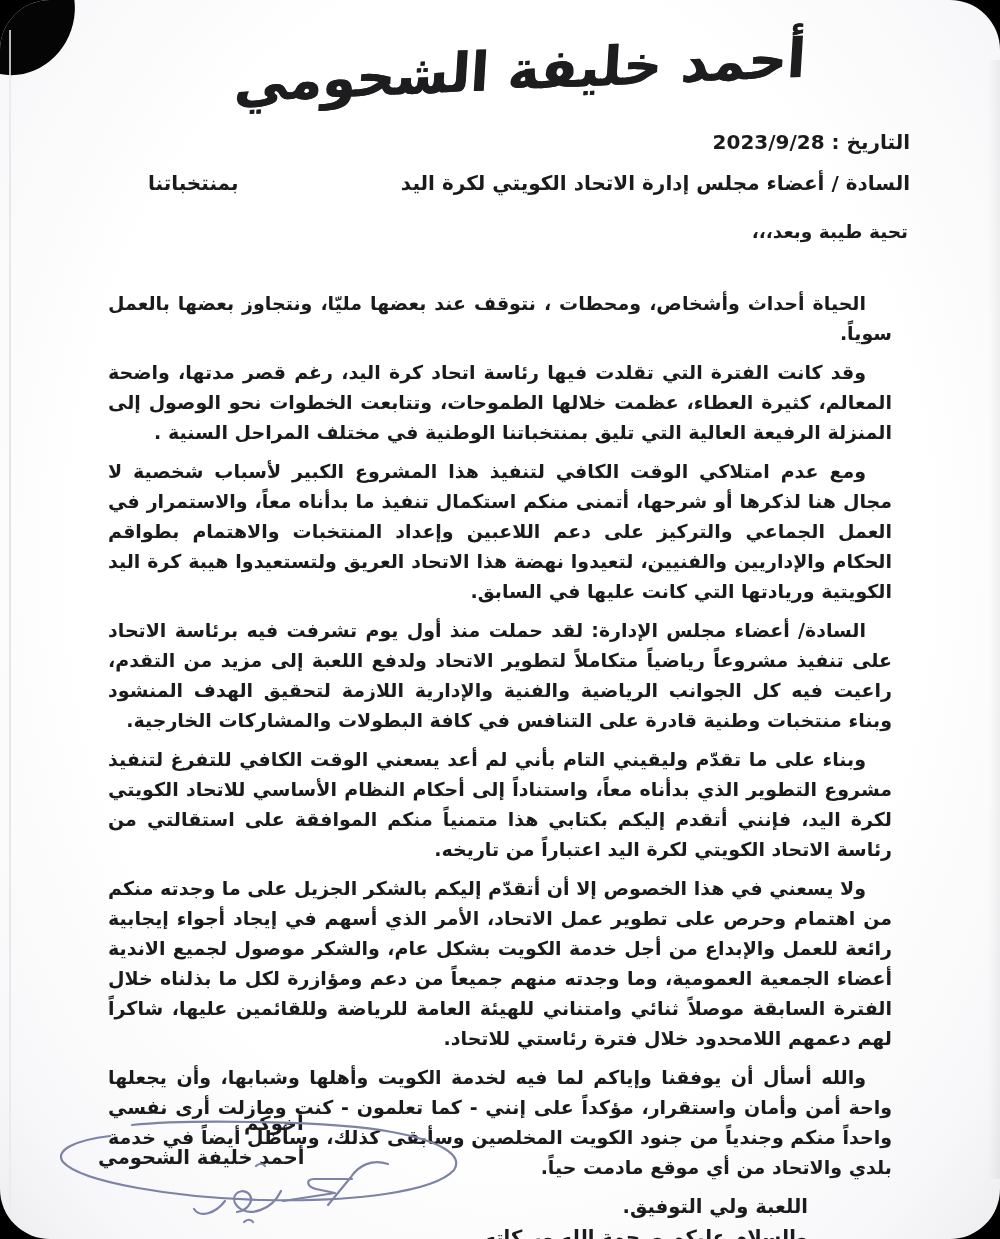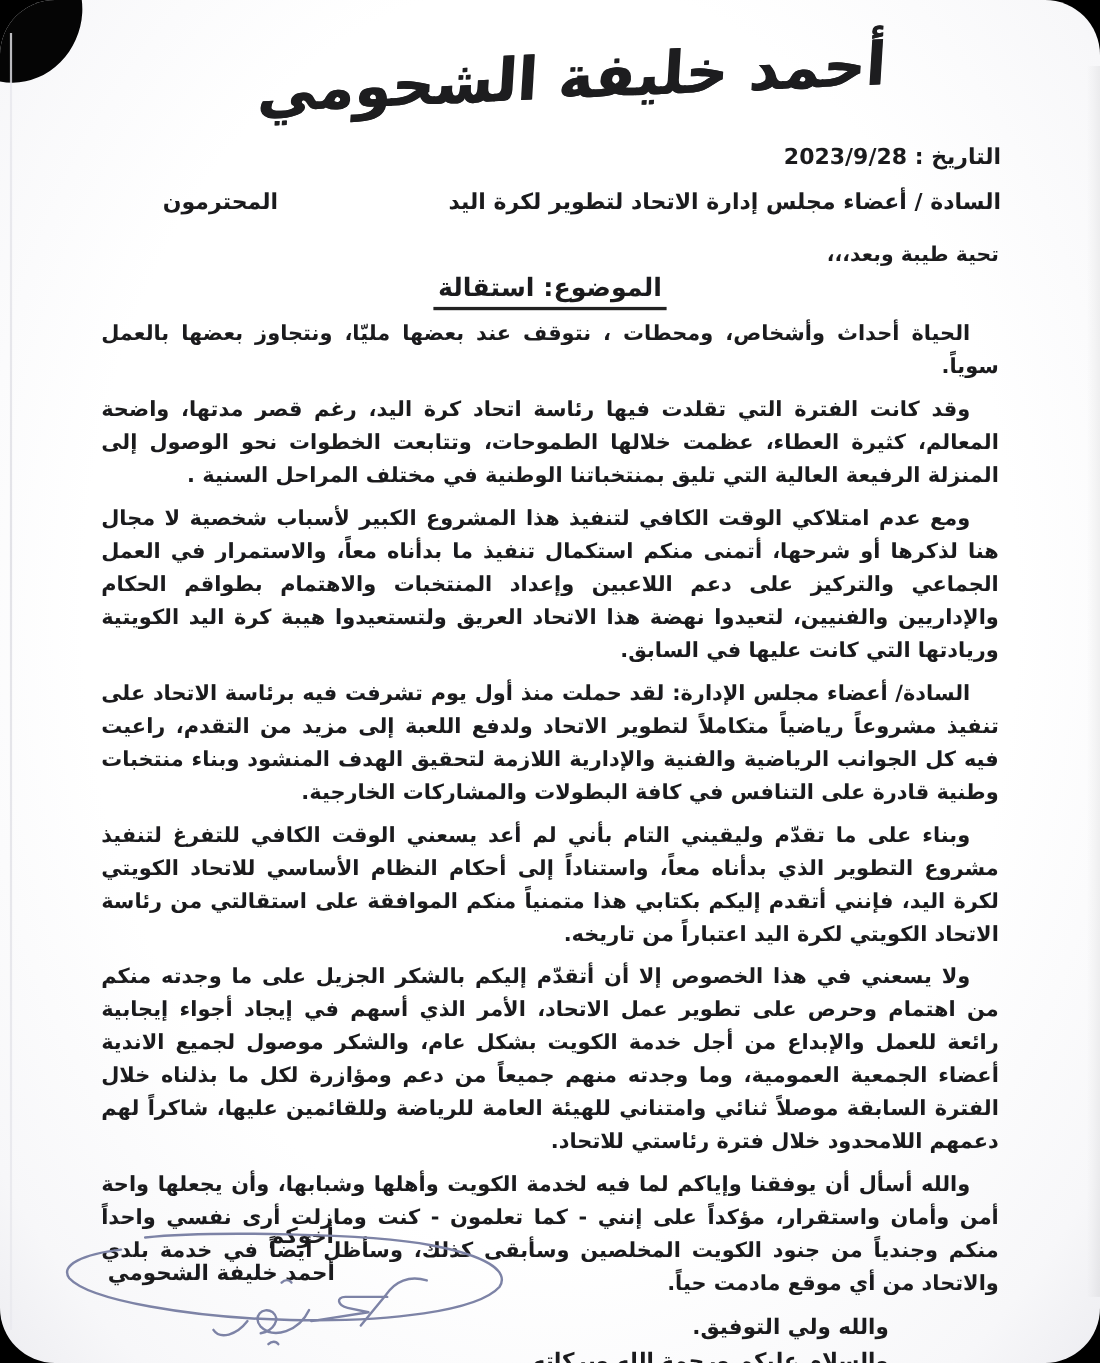--- a/index.html
+++ b/index.html
@@ -47,21 +47,21 @@
   .greeting{position:absolute;top:221px;right:92px;font-size:18.5px;}
   .subject-wrap{position:absolute;top:249px;left:0;right:0;text-align:center;}
   .subject{
     display:inline-block;font-size:23px;
     border-bottom:3px solid #222;padding:0 4px 4px;
   }
   .body-text{
     position:absolute;top:288px;right:92px;left:92px;
     font-size:19px;line-height:30px;text-align:justify;
   }
-  .body-text p{margin:0 0 9px;text-indent:26px;}
+  .body-text p{margin:0 16px 9px;text-indent:26px;}
   .closing{margin:3px 100px 0 0;text-align:right;line-height:31px;font-size:19.5px;}
   .signoff{position:absolute;top:1112px;left:244px;font-size:19.5px;}
   .signatory{position:absolute;top:1146px;left:98px;font-size:19.5px;letter-spacing:.5px;}
   .signature-svg{position:absolute;top:1104px;left:48px;pointer-events:none;}
   .sig-stroke{fill:none;stroke:#7d83a6;stroke-width:2.2;stroke-linecap:round;stroke-linejoin:round;}
 </style>
 </head>
 <body>
 
 <div class="page">
@@ -69,41 +69,38 @@
   <div class="edge-line"></div>
   <div class="right-shade"></div>
 
   <div class="content">
 
     <div class="calligraphy">أحمد خليفة الشحومي</div>
 
     <div class="date-line">التاريخ : 2023/9/28</div>
 
     <div class="addr-row">
-      <span>السادة / أعضاء مجلس إدارة الاتحاد لتطوير لكرة اليد</span>
-      <span>المحترمون</span>
+      <span>السادة / أعضاء مجلس إدارة الاتحاد الكويتي لكرة اليد</span>
+      <span>بمنتخباتنا</span>
     </div>
 
     <div class="greeting">تحية طيبة وبعد،،،</div>
 
-    <div class="subject-wrap">
-      <span class="subject">الموضوع: استقالة</span>
-    </div>
 
     <div class="body-text">
       <p>الحياة أحداث وأشخاص، ومحطات ، نتوقف عند بعضها مليّا، ونتجاوز بعضها بالعمل سوياً.</p>
       <p>وقد كانت الفترة التي تقلدت فيها رئاسة اتحاد كرة اليد، رغم قصر مدتها، واضحة المعالم، كثيرة العطاء، عظمت خلالها الطموحات، وتتابعت الخطوات نحو الوصول إلى المنزلة الرفيعة العالية التي تليق بمنتخباتنا الوطنية في مختلف المراحل السنية .</p>
       <p>ومع عدم امتلاكي الوقت الكافي لتنفيذ هذا المشروع الكبير لأسباب شخصية لا مجال هنا لذكرها أو شرحها، أتمنى منكم استكمال تنفيذ ما بدأناه معاً، والاستمرار في العمل الجماعي والتركيز على دعم اللاعبين وإعداد المنتخبات والاهتمام بطواقم الحكام والإداريين والفنيين، لتعيدوا نهضة هذا الاتحاد العريق ولتستعيدوا هيبة كرة اليد الكويتية وريادتها التي كانت عليها في السابق.</p>
       <p>السادة/ أعضاء مجلس الإدارة: لقد حملت منذ أول يوم تشرفت فيه برئاسة الاتحاد على تنفيذ مشروعاً رياضياً متكاملاً لتطوير الاتحاد ولدفع اللعبة إلى مزيد من التقدم، راعيت فيه كل الجوانب الرياضية والفنية والإدارية اللازمة لتحقيق الهدف المنشود وبناء منتخبات وطنية قادرة على التنافس في كافة البطولات والمشاركات الخارجية.</p>
       <p>وبناء على ما تقدّم وليقيني التام بأني لم أعد يسعني الوقت الكافي للتفرغ لتنفيذ مشروع التطوير الذي بدأناه معاً، واستناداً إلى أحكام النظام الأساسي للاتحاد الكويتي لكرة اليد، فإنني أتقدم إليكم بكتابي هذا متمنياً منكم الموافقة على استقالتي من رئاسة الاتحاد الكويتي لكرة اليد اعتباراً من تاريخه.</p>
       <p>ولا يسعني في هذا الخصوص إلا أن أتقدّم إليكم بالشكر الجزيل على ما وجدته منكم من اهتمام وحرص على تطوير عمل الاتحاد، الأمر الذي أسهم في إيجاد أجواء إيجابية رائعة للعمل والإبداع من أجل خدمة الكويت بشكل عام، والشكر موصول لجميع الاندية أعضاء الجمعية العمومية، وما وجدته منهم جميعاً من دعم ومؤازرة لكل ما بذلناه خلال الفترة السابقة موصلاً ثنائي وامتناني للهيئة العامة للرياضة وللقائمين عليها، شاكراً لهم دعمهم اللامحدود خلال فترة رئاستي للاتحاد.</p>
       <p>والله أسأل أن يوفقنا وإياكم لما فيه لخدمة الكويت وأهلها وشبابها، وأن يجعلها واحة أمن وأمان واستقرار، مؤكداً على إنني - كما تعلمون - كنت ومازلت أرى نفسي واحداً منكم وجندياً من جنود الكويت المخلصين وسأبقى كذلك، وسأظل أيضاً في خدمة بلدي والاتحاد من أي موقع مادمت حياً.</p>
 
       <div class="closing">
-        <div>والله ولي التوفيق.</div>
+        <div>اللعبة ولي التوفيق.</div>
         <div>والسلام عليكم ورحمة الله وبركاته.</div>
       </div>
     </div>
 
     <div class="signoff">أخوكم</div>
     <div class="signatory">أحمد خليفة الشحومي</div>
 
     <svg class="signature-svg" width="440" height="134" viewBox="0 0 440 134" xmlns="http://www.w3.org/2000/svg">
       <path class="sig-stroke" d="M 62 32 C 28 36, 6 46, 15 58 C 33 78, 126 94, 216 96 C 306 98, 386 88, 406 66 C 416 51, 392 37, 344 28 C 288 17, 140 15, 84 21"></path>
       <path class="sig-stroke" d="M 340 60 C 324 55, 311 61, 303 73 L 280 101"></path>

